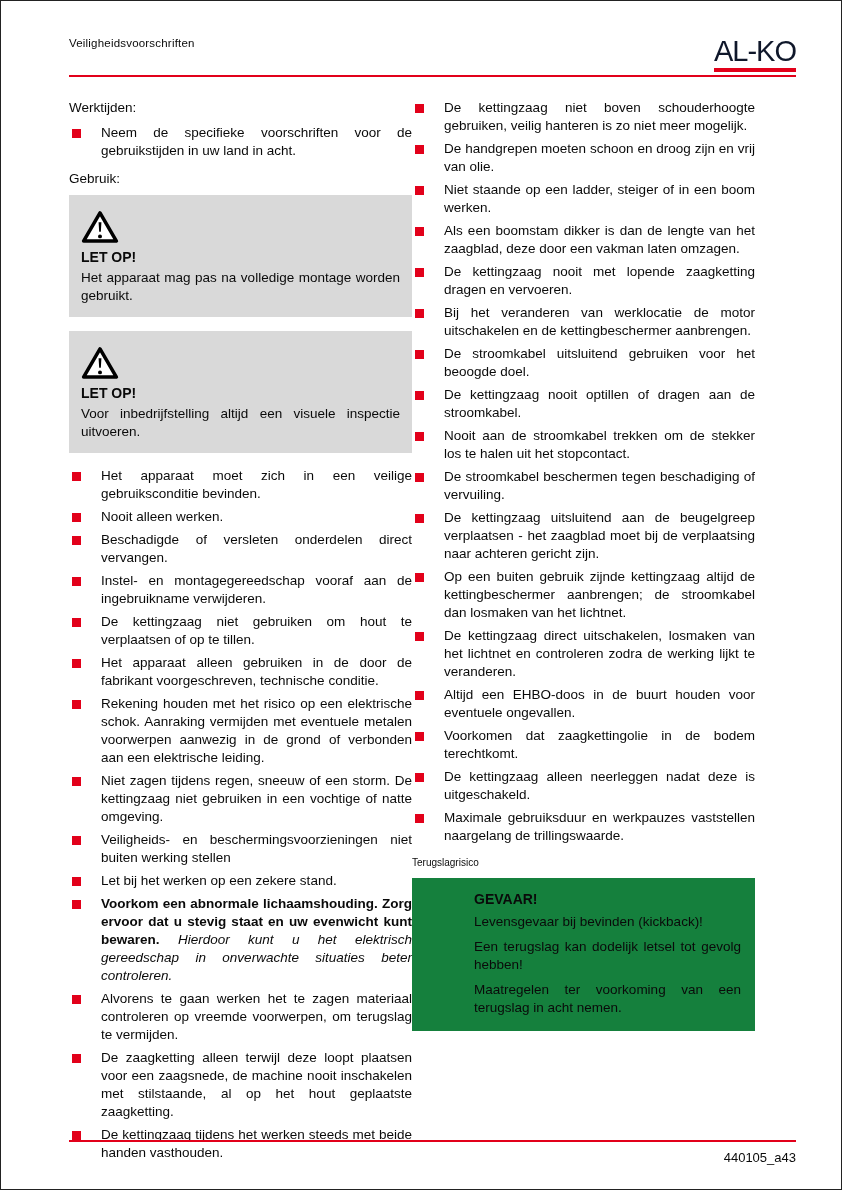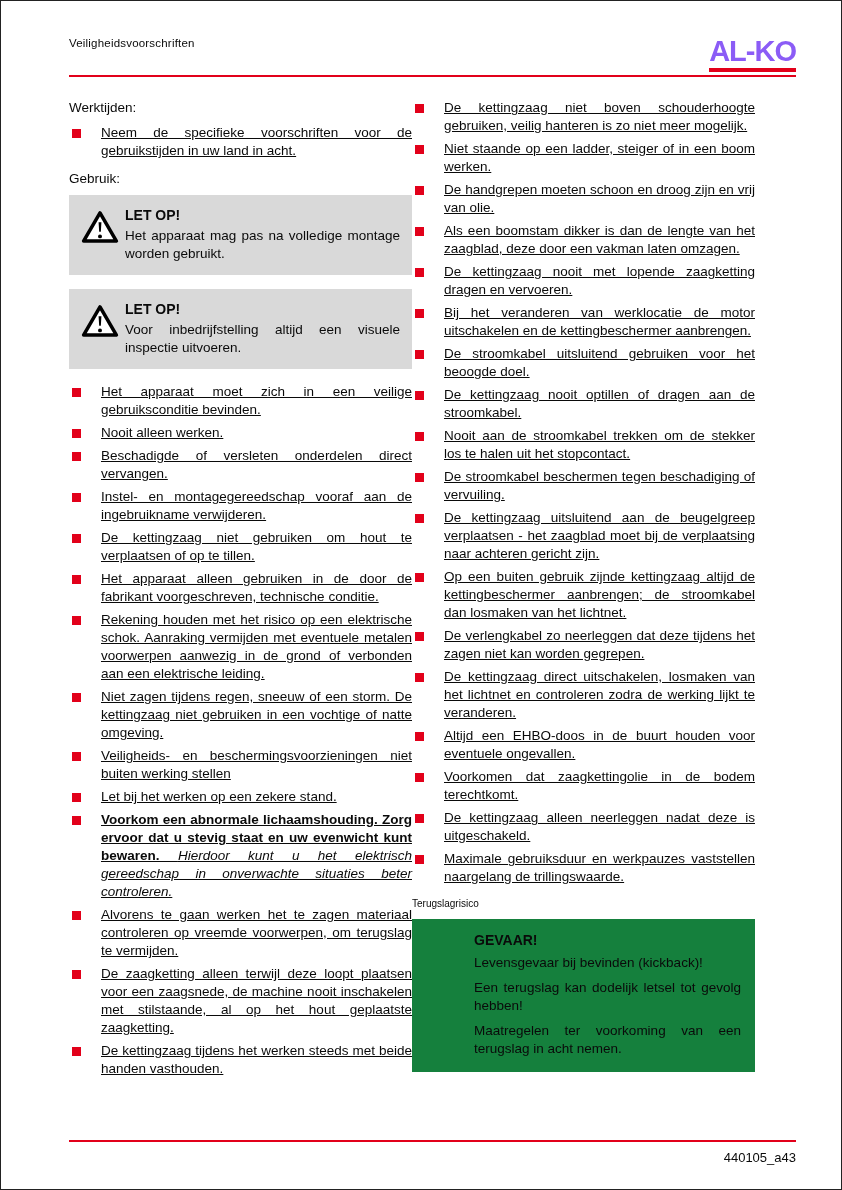--- a/index.html
+++ b/index.html
@@ -15,43 +15,43 @@
     overflow: hidden;
   }
   
   .page-header {
     display: flex; justify-content: space-between; align-items: flex-start;
     border-bottom: 2px solid #e2001a;
     padding-bottom: 3px;
   }
   .header-title { font-size: 11.5px; padding-bottom: 5px; letter-spacing: .2px; }
   .logo {
-    color: #8b5cf6; font-weight: bold; font-size: 29px;
+    color: #0f172a; font-weight: normal; font-size: 29px;
     letter-spacing: -1px; line-height: 1; margin-left: 48px;
   }
   .logo::after { content: ""; display: block; height: 4px; background: #e2001a; margin-top: 2px; }
   
   .columns { display: flex; margin-top: 22px; }
   .col { width: 343px; flex: none; }
   .para-label { font-size: 13.5px; line-height: 18px; margin: 0 0 7px; }
   
   .bullet-list { list-style: none; margin: 0 0 10px; }
-  .bullet-item { display: flex; margin-bottom: 5px; text-decoration: underline; }
+  .bullet-item { display: flex; margin-bottom: 5px; }
   .bullet-square { flex: none; width: 9px; height: 9px; background: #e2001a; margin: 5px 0 0 3px; }
   .bullet-text {
     flex: 1; margin-left: 20px;
     font-size: 13.5px; line-height: 18px;
     text-align: justify; hyphens: auto;
   }
   .bt-bold { font-weight: bold; }
   .bt-italic { font-style: italic; }
   
   .notice-box {
     background: #d9d9d9; display: flex; align-items: flex-start;
-    padding: 11px 12px 12px 12px; margin: 2px 0 14px;
+    padding: 11px 12px 12px 12px; margin: 2px 0 14px; flex-direction: column;
   }
   .warn-icon { flex: none; width: 44px; padding-top: 4px; }
   .notice-body { flex: 1; }
   .notice-title { font-weight: bold; font-size: 14px; line-height: 18px; margin-bottom: 3px; }
   .notice-text { font-size: 13.5px; line-height: 18px; text-align: justify; hyphens: auto; }
   
   .sub-heading { font-size: 10px; font-weight: normal; margin: 12px 0 10px; }
   .danger-box { background: #15803d; padding: 12px 14px 14px 62px; }
   .danger-box .notice-title { margin-bottom: 5px; }
   .danger-paras { list-style: none; }
@@ -178,28 +178,28 @@
     </section>
 
     <section class="col">
       <ul class="bullet-list">
           <li class="bullet-item">
           <span class="bullet-square"></span>
           <span class="bullet-text"><b class="bt-bold"></b><i class="bt-italic"></i><span>De kettingzaag niet boven schouderhoogte gebruiken, veilig hanteren is zo niet meer mogelijk.</span></span>
         </li>
           <li class="bullet-item">
           <span class="bullet-square"></span>
+          <span class="bullet-text"><b class="bt-bold"></b><i class="bt-italic"></i><span>De handgrepen moeten schoon en droog zijn en vrij van olie.</span></span>
+        </li>
+          <li class="bullet-item">
+          <span class="bullet-square"></span>
           <span class="bullet-text"><b class="bt-bold"></b><i class="bt-italic"></i><span>Niet staande op een ladder, steiger of in een boom werken.</span></span>
         </li>
           <li class="bullet-item">
           <span class="bullet-square"></span>
-          <span class="bullet-text"><b class="bt-bold"></b><i class="bt-italic"></i><span>De handgrepen moeten schoon en droog zijn en vrij van olie.</span></span>
-        </li>
-          <li class="bullet-item">
-          <span class="bullet-square"></span>
           <span class="bullet-text"><b class="bt-bold"></b><i class="bt-italic"></i><span>Als een boomstam dikker is dan de lengte van het zaagblad, deze door een vakman laten omzagen.</span></span>
         </li>
           <li class="bullet-item">
           <span class="bullet-square"></span>
           <span class="bullet-text"><b class="bt-bold"></b><i class="bt-italic"></i><span>De kettingzaag nooit met lopende zaagketting dragen en vervoeren.</span></span>
         </li>
           <li class="bullet-item">
           <span class="bullet-square"></span>
           <span class="bullet-text"><b class="bt-bold"></b><i class="bt-italic"></i><span>Bij het veranderen van werklocatie de motor uitschakelen en de kettingbeschermer aanbrengen.</span></span>
         </li>
@@ -219,24 +219,20 @@
           <span class="bullet-square"></span>
           <span class="bullet-text"><b class="bt-bold"></b><i class="bt-italic"></i><span>De stroomkabel beschermen tegen beschadiging of vervuiling.</span></span>
         </li>
           <li class="bullet-item">
           <span class="bullet-square"></span>
           <span class="bullet-text"><b class="bt-bold"></b><i class="bt-italic"></i><span>De kettingzaag uitsluitend aan de beugelgreep verplaatsen - het zaagblad moet bij de verplaatsing naar achteren gericht zijn.</span></span>
         </li>
           <li class="bullet-item">
           <span class="bullet-square"></span>
           <span class="bullet-text"><b class="bt-bold"></b><i class="bt-italic"></i><span>Op een buiten gebruik zijnde kettingzaag altijd de kettingbeschermer aanbrengen; de stroomkabel dan losmaken van het lichtnet.</span></span>
-        </li>
-          <li class="bullet-item">
-          <span class="bullet-square"></span>
-          <span class="bullet-text"><b class="bt-bold"></b><i class="bt-italic"></i><span>De verlengkabel zo neerleggen dat deze tijdens het zagen niet kan worden gegrepen.</span></span>
         </li>
           <li class="bullet-item">
           <span class="bullet-square"></span>
           <span class="bullet-text"><b class="bt-bold"></b><i class="bt-italic"></i><span>De kettingzaag direct uitschakelen, losmaken van het lichtnet en controleren zodra de werking lijkt te veranderen.</span></span>
         </li>
           <li class="bullet-item">
           <span class="bullet-square"></span>
           <span class="bullet-text"><b class="bt-bold"></b><i class="bt-italic"></i><span>Altijd een EHBO-doos in de buurt houden voor eventuele ongevallen.</span></span>
         </li>
           <li class="bullet-item">

